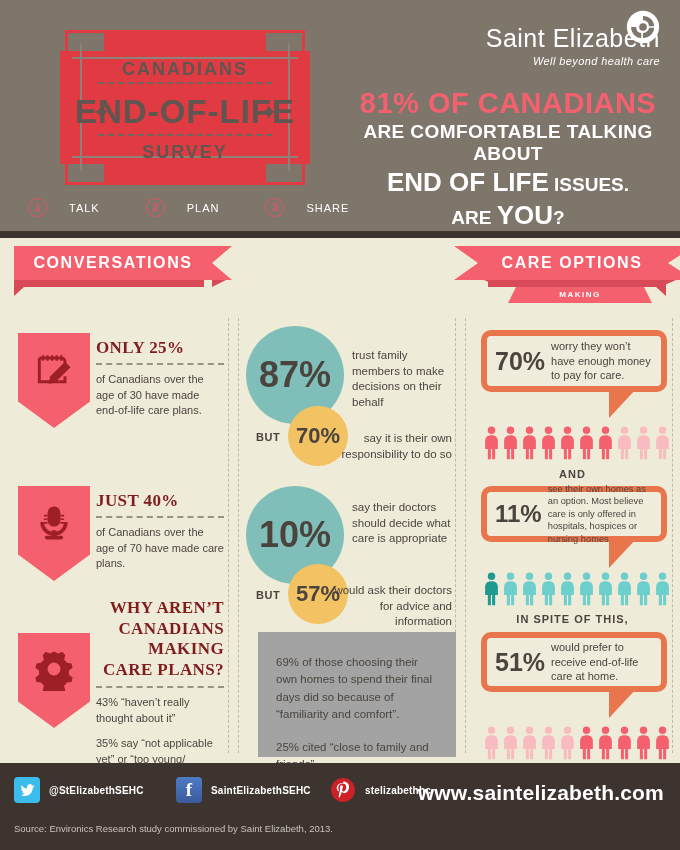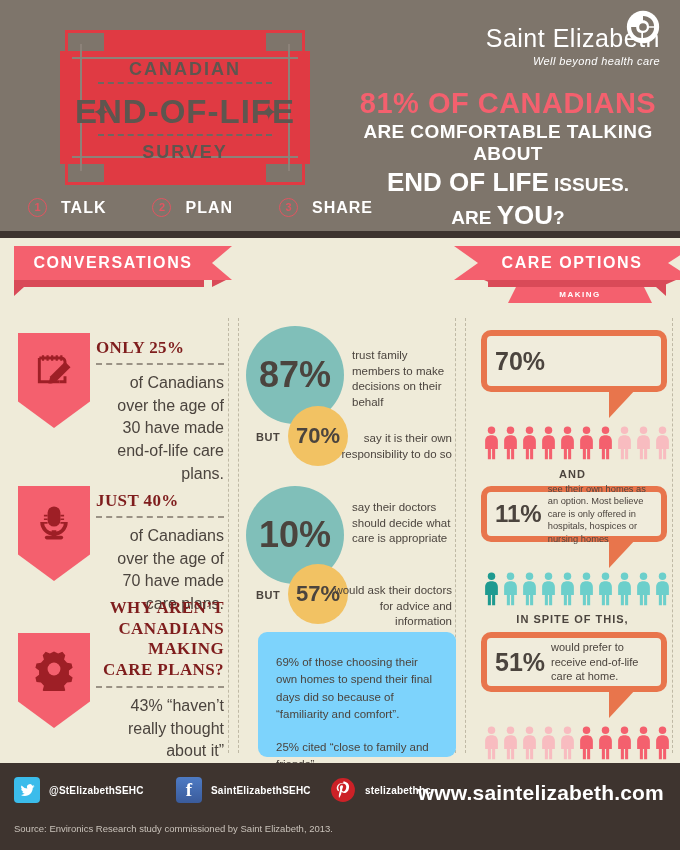--- a/index.html
+++ b/index.html
@@ -60,22 +60,22 @@
   .star.left { left: 32px; }
   .star.right { right: 32px; }
 
   
   .steps { position: absolute; left: 28px; top: 198px; display: flex; align-items: center; gap: 0; }
   .step-num {
     width: 19px; height: 19px; border: 1.5px solid #E05561; border-radius: 50%;
     color: #E05561; font-size: 11px; font-weight: bold; text-align: center; line-height: 16px;
   }
   .step-label {
-    color: #FFFFFF; font-size: 16px; font-weight: bold; letter-spacing: 1px;
-    margin-left: 14px; margin-right: 46px;
+    color: #FFFFFF; font-size: 11px; font-weight: normal; letter-spacing: 1px;
+    margin-left: 22px; margin-right: 46px;
     font-family: "Liberation Sans Narrow","Liberation Sans", sans-serif;
   }
   .step-label.last { margin-right: 0; }
 
   
   .brand { position: absolute; right: 20px; top: 24px; text-align: right; }
   .brand-name { color: #FFFFFF; font-size: 25px; letter-spacing: 0.5px; font-weight: normal; }
   .brand-tag { color: #FFFFFF; font-size: 11px; font-style: italic; letter-spacing: 0.4px; margin-top: 2px; }
   .brand-logo {
     position: absolute; right: 0px; top: -14px; width: 34px; height: 34px;
@@ -168,21 +168,21 @@
     clip-path: polygon(0 0, 100% 0, 100% 72%, 50% 100%, 0 72%);
     display: flex; align-items: flex-start; justify-content: center; padding-top: 14px;
   }
   .shield svg { width: 44px; height: 44px; }
   .fact-text { position: absolute; left: 96px; width: 128px; }
   .fact-head {
     color: #7f1d1d; font-size: 17px; font-weight: bold; letter-spacing: 0.4px;
     font-family: Liberation Serif, serif;
   }
   .fact-dash { height: 0; border-top: 2px dashed #9A9285; margin: 5px 0 7px 0; }
-  .fact-body { color: #4B443E; font-size: 16px; line-height: 1.42; text-align: right; }
+  .fact-body { color: #4B443E; font-size: 11px; line-height: 1.42; }
   .fact-body p + p { margin-top: 10px; }
   .fact-head.two { line-height: 1.22; text-align: right; }
 
   
   .mid-col { position: absolute; left: 238px; top: 0; width: 218px; height: 525px; }
   .circle-big {
     position: absolute; border-radius: 50%; background: #80BFB9;
     display: flex; align-items: center; justify-content: center;
     color: #4B443E; font-weight: bold;
     font-family: "Liberation Sans Narrow","Liberation Sans", sans-serif;
@@ -192,24 +192,23 @@
     display: flex; align-items: center; justify-content: center;
     color: #4B443E; font-weight: bold;
     font-family: "Liberation Sans Narrow","Liberation Sans", sans-serif;
   }
   .but-label {
     position: absolute; color: #4B443E; font-size: 11px; font-weight: bold; letter-spacing: 0.5px;
   }
   .mid-note { position: absolute; color: #4B443E; font-size: 11.5px; line-height: 1.36; }
   .mid-note.right { text-align: right; }
   .pinkbox {
-    position: absolute; background: #7dd3fc; color: #4B443E;
+    position: absolute; background: #a3a3a3; color: #4B443E;
     font-size: 11.5px; line-height: 1.5; padding: 22px 18px;
     font-family: "Liberation Sans Narrow","Liberation Sans", sans-serif;
-    border-radius: 9px;
   }
   .pinkbox p + p { margin-top: 16px; }
 
   
   .right-col { position: absolute; left: 465px; top: 0; width: 215px; height: 525px; }
   .bubble {
     position: absolute; background: #F0ECDC; border: 6px solid #E8754C;
     border-radius: 10px; display: flex; align-items: center;
   }
   .bubble-pct {
@@ -257,21 +256,21 @@
     <div class="plaque">
       <div class="plaque-outer"></div>
       <div class="plaque-fill"></div>
       <div class="plaque-fill2"></div>
       <div class="plaque-inner"></div>
       <div class="plaque-inner-v"></div>
       <div class="plaque-line-top"></div>
       <div class="plaque-line-bot"></div>
       <div class="star left">✦</div>
       <div class="star right">✦</div>
-      <div class="plaque-word pw-canadian">CANADIAN</div>
+      <div class="plaque-word pw-canadian">CANADIANS</div>
       <div class="plaque-word pw-eol">END-OF-LIFE</div>
       <div class="plaque-word pw-survey">SURVEY</div>
     </div>
 
     <div class="steps">
       <div class="step-num">1</div>
       <div class="step-label">TALK</div>
       <div class="step-num">2</div>
       <div class="step-label">PLAN</div>
       <div class="step-num">3</div>
@@ -419,20 +418,21 @@
         <div class="rb-r-lpoint"></div>
         <div class="ribbon-body">
           <div class="ribbon-title">CARE OPTIONS</div>
         </div>
         <div class="ribbon-shadow"></div>
         <div class="rb-r-notch"></div>
       </div>
 
       <div class="bubble" style="left:16px;top:92px;width:186px;height:62px;">
         <div class="bubble-pct" style="font-size:25px;">70%</div>
+        <div class="bubble-txt">worry they won’t have enough money to pay for care.</div>
       </div>
       <div class="bubble-tail" style="left:144px;top:150px;"></div>
       <div class="people" id="people-1" style="left:18px;top:188px;">
           <svg viewBox="0 0 20 40" class="person">
             <circle cx="10" cy="5" r="4.4" fill="#F4606E"></circle>
             <path d="M10 11 c-5 0 -7.5 2.5 -7.5 7 v9 h3.2 v12 h3.6 v-12 h1.4 v12 h3.6 v-12 h3.2 v-9 c0 -4.5 -2.5 -7 -7.5 -7 z" fill="#F4606E"></path>
           </svg>
           <svg viewBox="0 0 20 40" class="person">
             <circle cx="10" cy="5" r="4.4" fill="#F4606E"></circle>
             <path d="M10 11 c-5 0 -7.5 2.5 -7.5 7 v9 h3.2 v12 h3.6 v-12 h1.4 v12 h3.6 v-12 h3.2 v-9 c0 -4.5 -2.5 -7 -7.5 -7 z" fill="#F4606E"></path>

